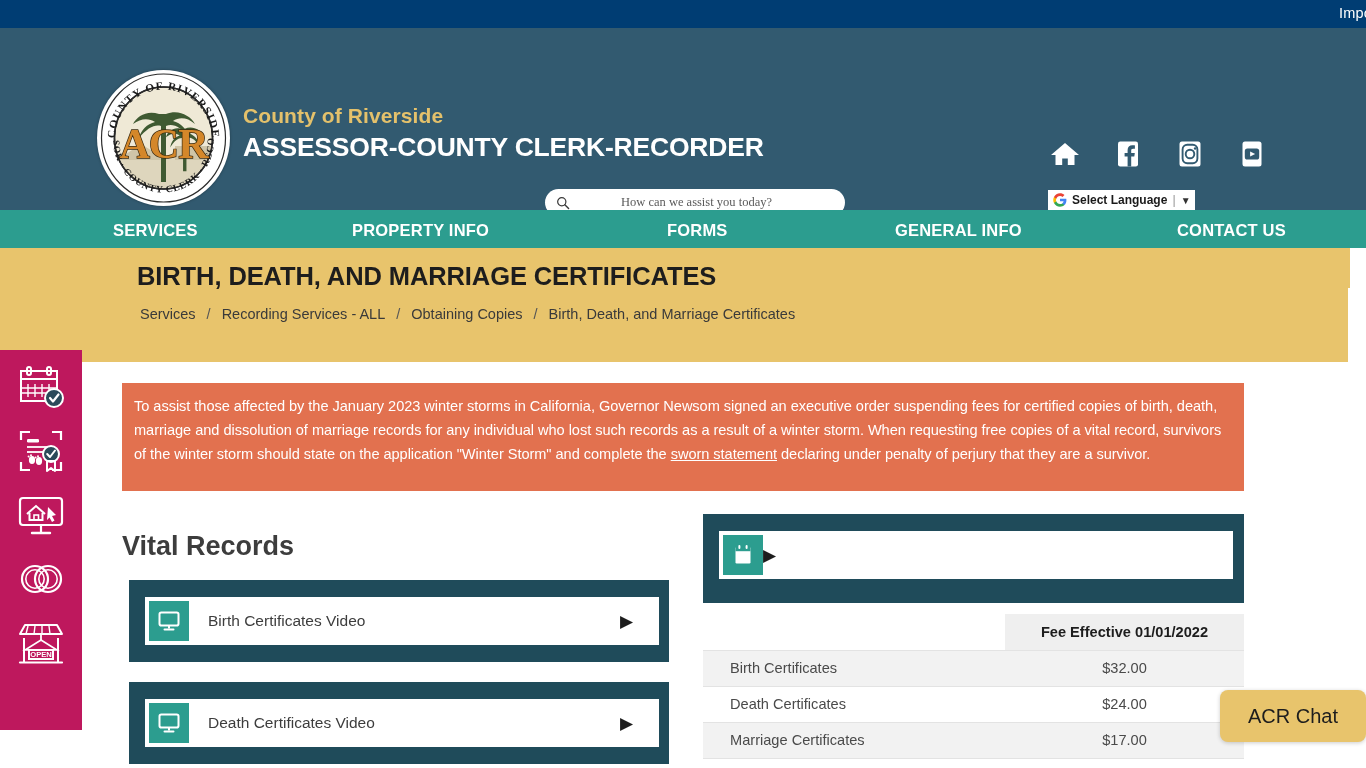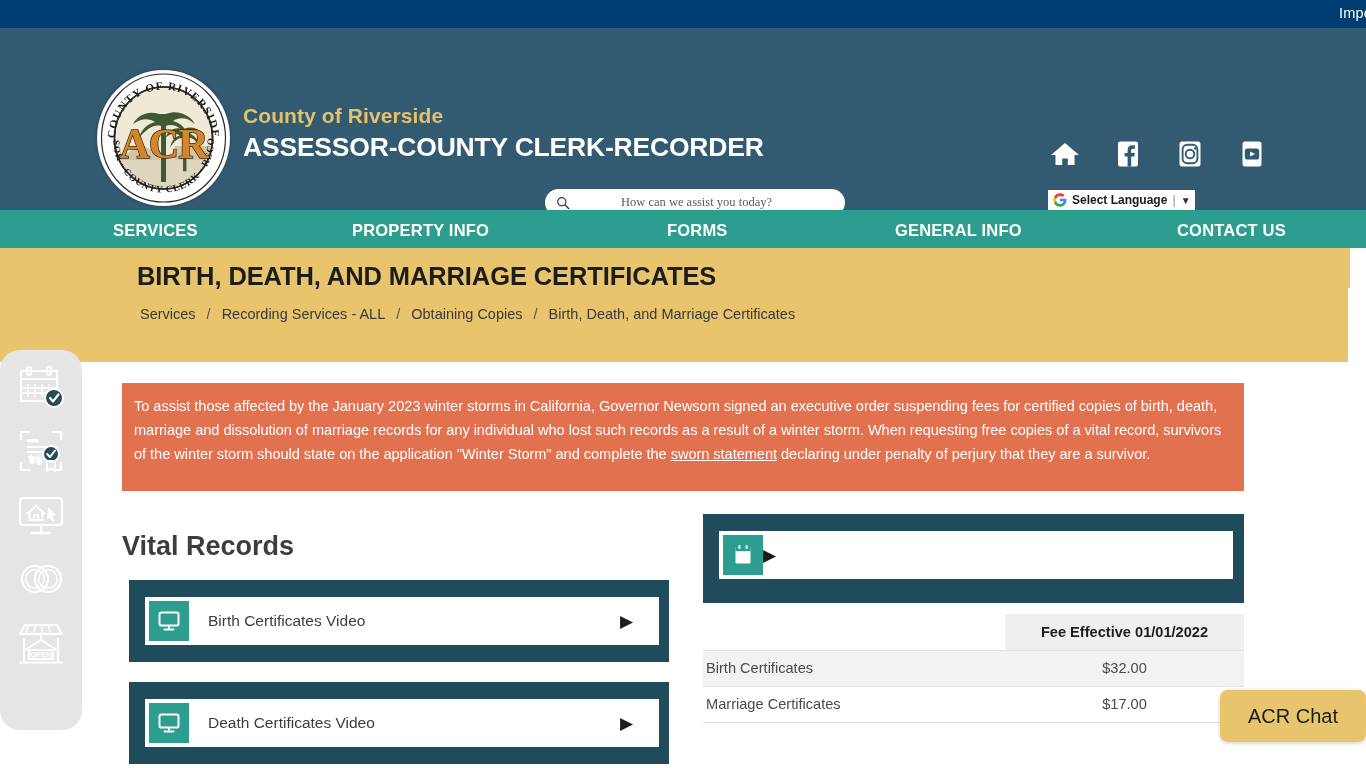--- a/index.html
+++ b/index.html
@@ -116,23 +116,23 @@
     display: flex; gap: 0; align-items: baseline;
   }
   .crumb { cursor: pointer; white-space: nowrap; }
   .crumb-sep { padding: 0 11px; color: #555; }
   .crumb-last { cursor: default; }
 
   
   .rail {
     position: absolute; left: 0; top: 350px;
     width: 82px; height: 380px;
-    background: #e5e5e5;
+    background: #be185d;
     display: flex; flex-direction: column;
-    align-items: center; padding-top: 12px; gap: 14px; border-radius: 20px;
+    align-items: center; padding-top: 12px; gap: 14px;
   }
   .rail-ic { width: 50px; height: 50px; display: block; cursor: pointer; }
 
   
   .alert {
     position: absolute; left: 122px; top: 383px;
     width: 1122px; height: 108px;
     background: #e2714f;
     padding: 11px 14px 0 12px;
   }
@@ -187,21 +187,21 @@
   }
 
   
   .fee-table {
     position: absolute; left: 703px; top: 614px;
     width: 541px;
     border-collapse: collapse;
     font-size: 14.6px;
   }
   .fee-table td, .fee-table th {
-    height: 36px; padding: 0 3px;
+    height: 36px; padding: 0 27px;
     border-top: 1px solid #e3e3e3;
     border-bottom: 1px solid #e3e3e3;
     font-weight: 400; color: #4a4a4a;
   }
   .fee-table thead th {
     border-top: 0; border-bottom: 0;
     background: transparent;
   }
   .fee-table thead th.fee-head {
     background: #efefef; font-weight: 700; color: #1d1d1d;
@@ -458,19 +458,23 @@
       <th></th>
       <th class="fee-head">Fee Effective 01/01/2022</th>
     </tr>
   </thead>
   <tbody>
     <tr>
       <td class="fee-name">Birth Certificates</td>
       <td class="fee-val">$32.00</td>
     </tr>
     <tr>
+      <td class="fee-name">Death Certificates</td>
+      <td class="fee-val">$24.00</td>
+    </tr>
+    <tr>
       <td class="fee-name">Marriage Certificates</td>
       <td class="fee-val">$17.00</td>
     </tr>
   </tbody>
 </table>
 
 <div class="chat">ACR Chat</div>
 
 </body></html>

